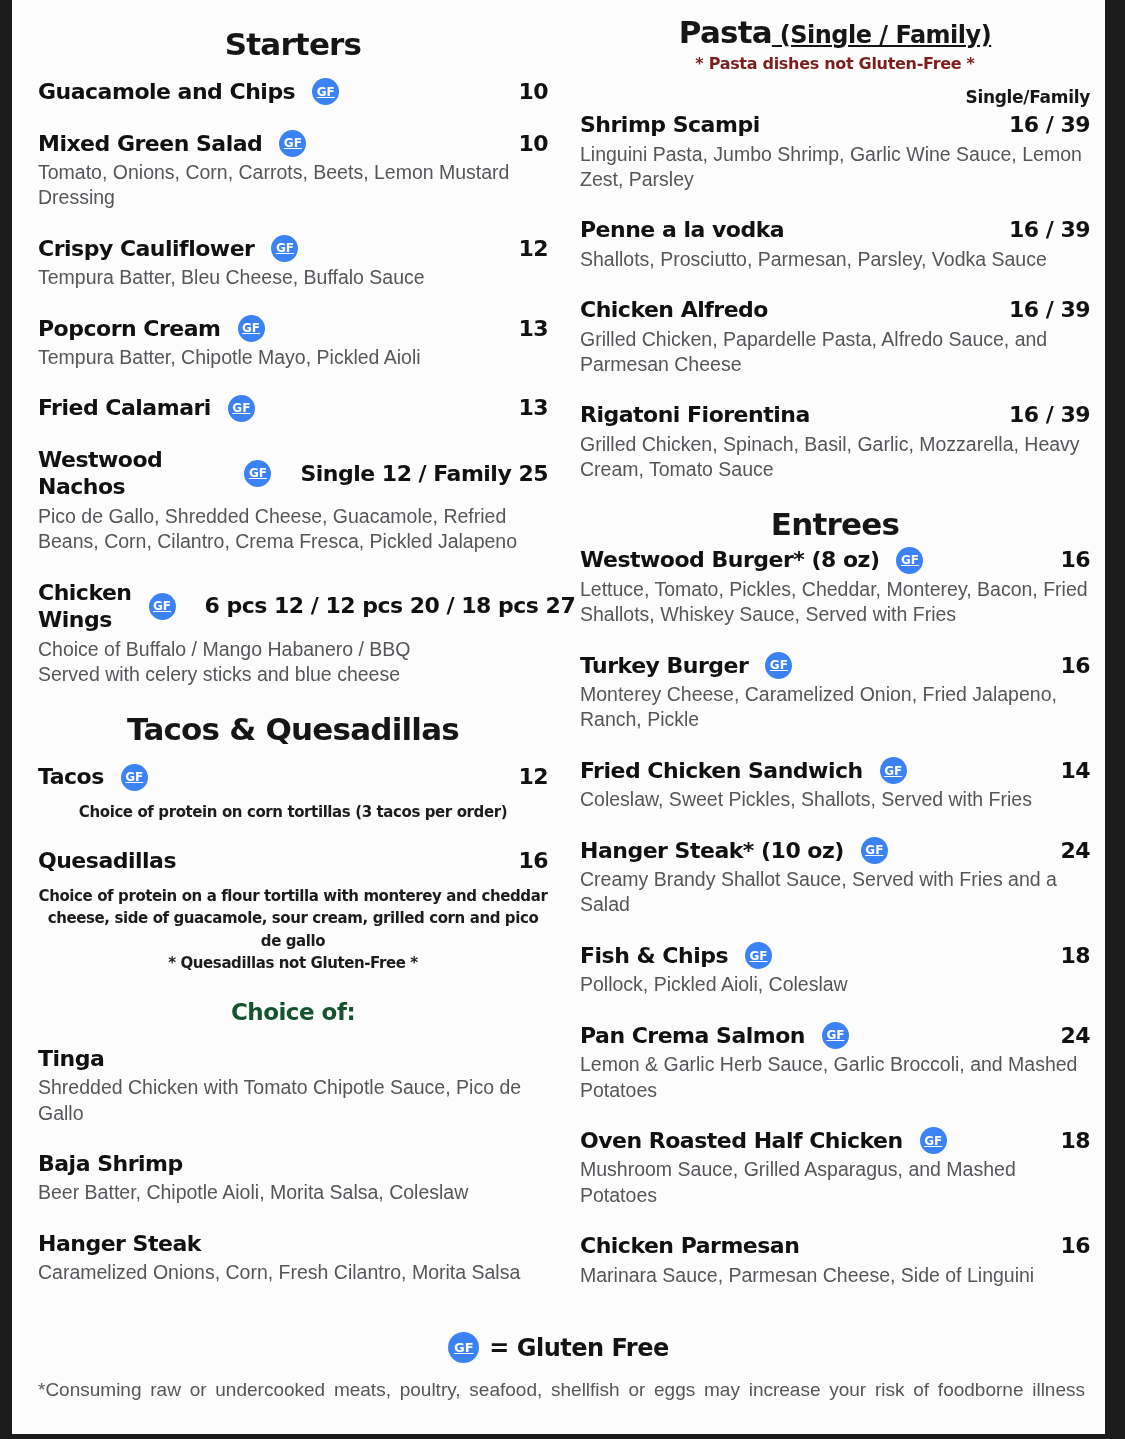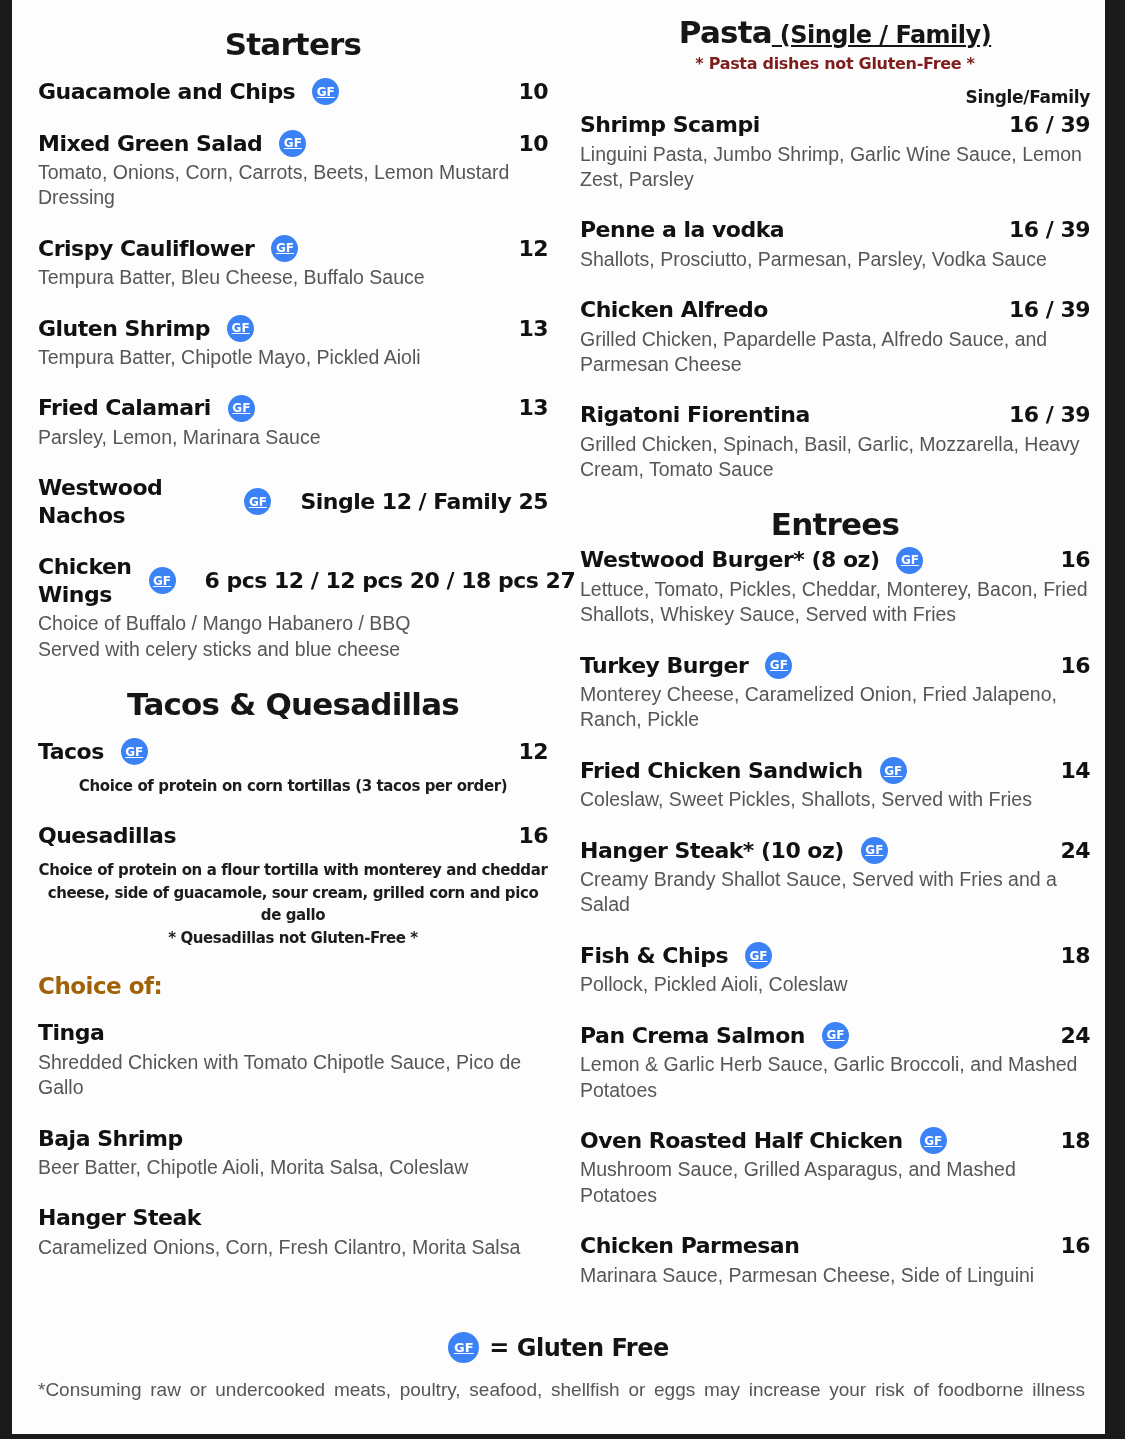--- a/index.html
+++ b/index.html
@@ -43,21 +43,21 @@
   }
   .desc {
     font:400 19.5px "Liberation Sans", sans-serif; color:#55565a;
     line-height:1.3; margin-top:3px; white-space:pre-line;
   }
   .note {
     text-align:center; font:700 15px "DejaVu Sans", sans-serif; color:#1c1c1c;
     letter-spacing:-0.4px; line-height:1.5; margin-top:10px; white-space:pre-line;
   }
   .choice-head {
-    text-align:left; font:700 23px "DejaVu Sans", sans-serif; color:#a16207;
+    text-align:center; font:700 23px "DejaVu Sans", sans-serif; color:#14532d;
     letter-spacing:-0.5px; margin:2px 0 20px;
   }
 
   .legend {
     position:absolute; top:1332px; left:0; width:100%;
     display:flex; justify-content:center; align-items:center; gap:10px;
     font:700 24px "DejaVu Sans", sans-serif; color:#141414; letter-spacing:-0.5px;
   }
   .legend .gf { width:31px; height:31px; font-size:13px; }
   .disclaimer {
@@ -92,40 +92,40 @@
           <div class="item">
             <div class="row">
               <span>Crispy Cauliflower</span>
               <span class="gf">GF</span>
               <span class="price">12</span>
             </div>
             <div class="desc">Tempura Batter, Bleu Cheese, Buffalo Sauce</div>
           </div>
           <div class="item">
             <div class="row">
-              <span>Gluten Shrimp</span>
+              <span>Popcorn Cream</span>
               <span class="gf">GF</span>
               <span class="price">13</span>
             </div>
             <div class="desc">Tempura Batter, Chipotle Mayo, Pickled Aioli</div>
           </div>
           <div class="item">
             <div class="row">
               <span>Fried Calamari</span>
               <span class="gf">GF</span>
               <span class="price">13</span>
             </div>
-            <div class="desc">Parsley, Lemon, Marinara Sauce</div>
           </div>
           <div class="item">
             <div class="row">
               <span>Westwood Nachos</span>
               <span class="gf">GF</span>
               <span class="price">Single 12  /  Family 25</span>
             </div>
+            <div class="desc">Pico de Gallo, Shredded Cheese, Guacamole, Refried Beans, Corn, Cilantro, Crema Fresca, Pickled Jalapeno</div>
           </div>
           <div class="item">
             <div class="row">
               <span>Chicken Wings</span>
               <span class="gf">GF</span>
               <span class="price">6 pcs 12  / 12 pcs 20 / 18 pcs 27</span>
             </div>
             <div class="desc">Choice of Buffalo / Mango Habanero / BBQ
 Served with celery sticks and blue cheese</div>
           </div>

